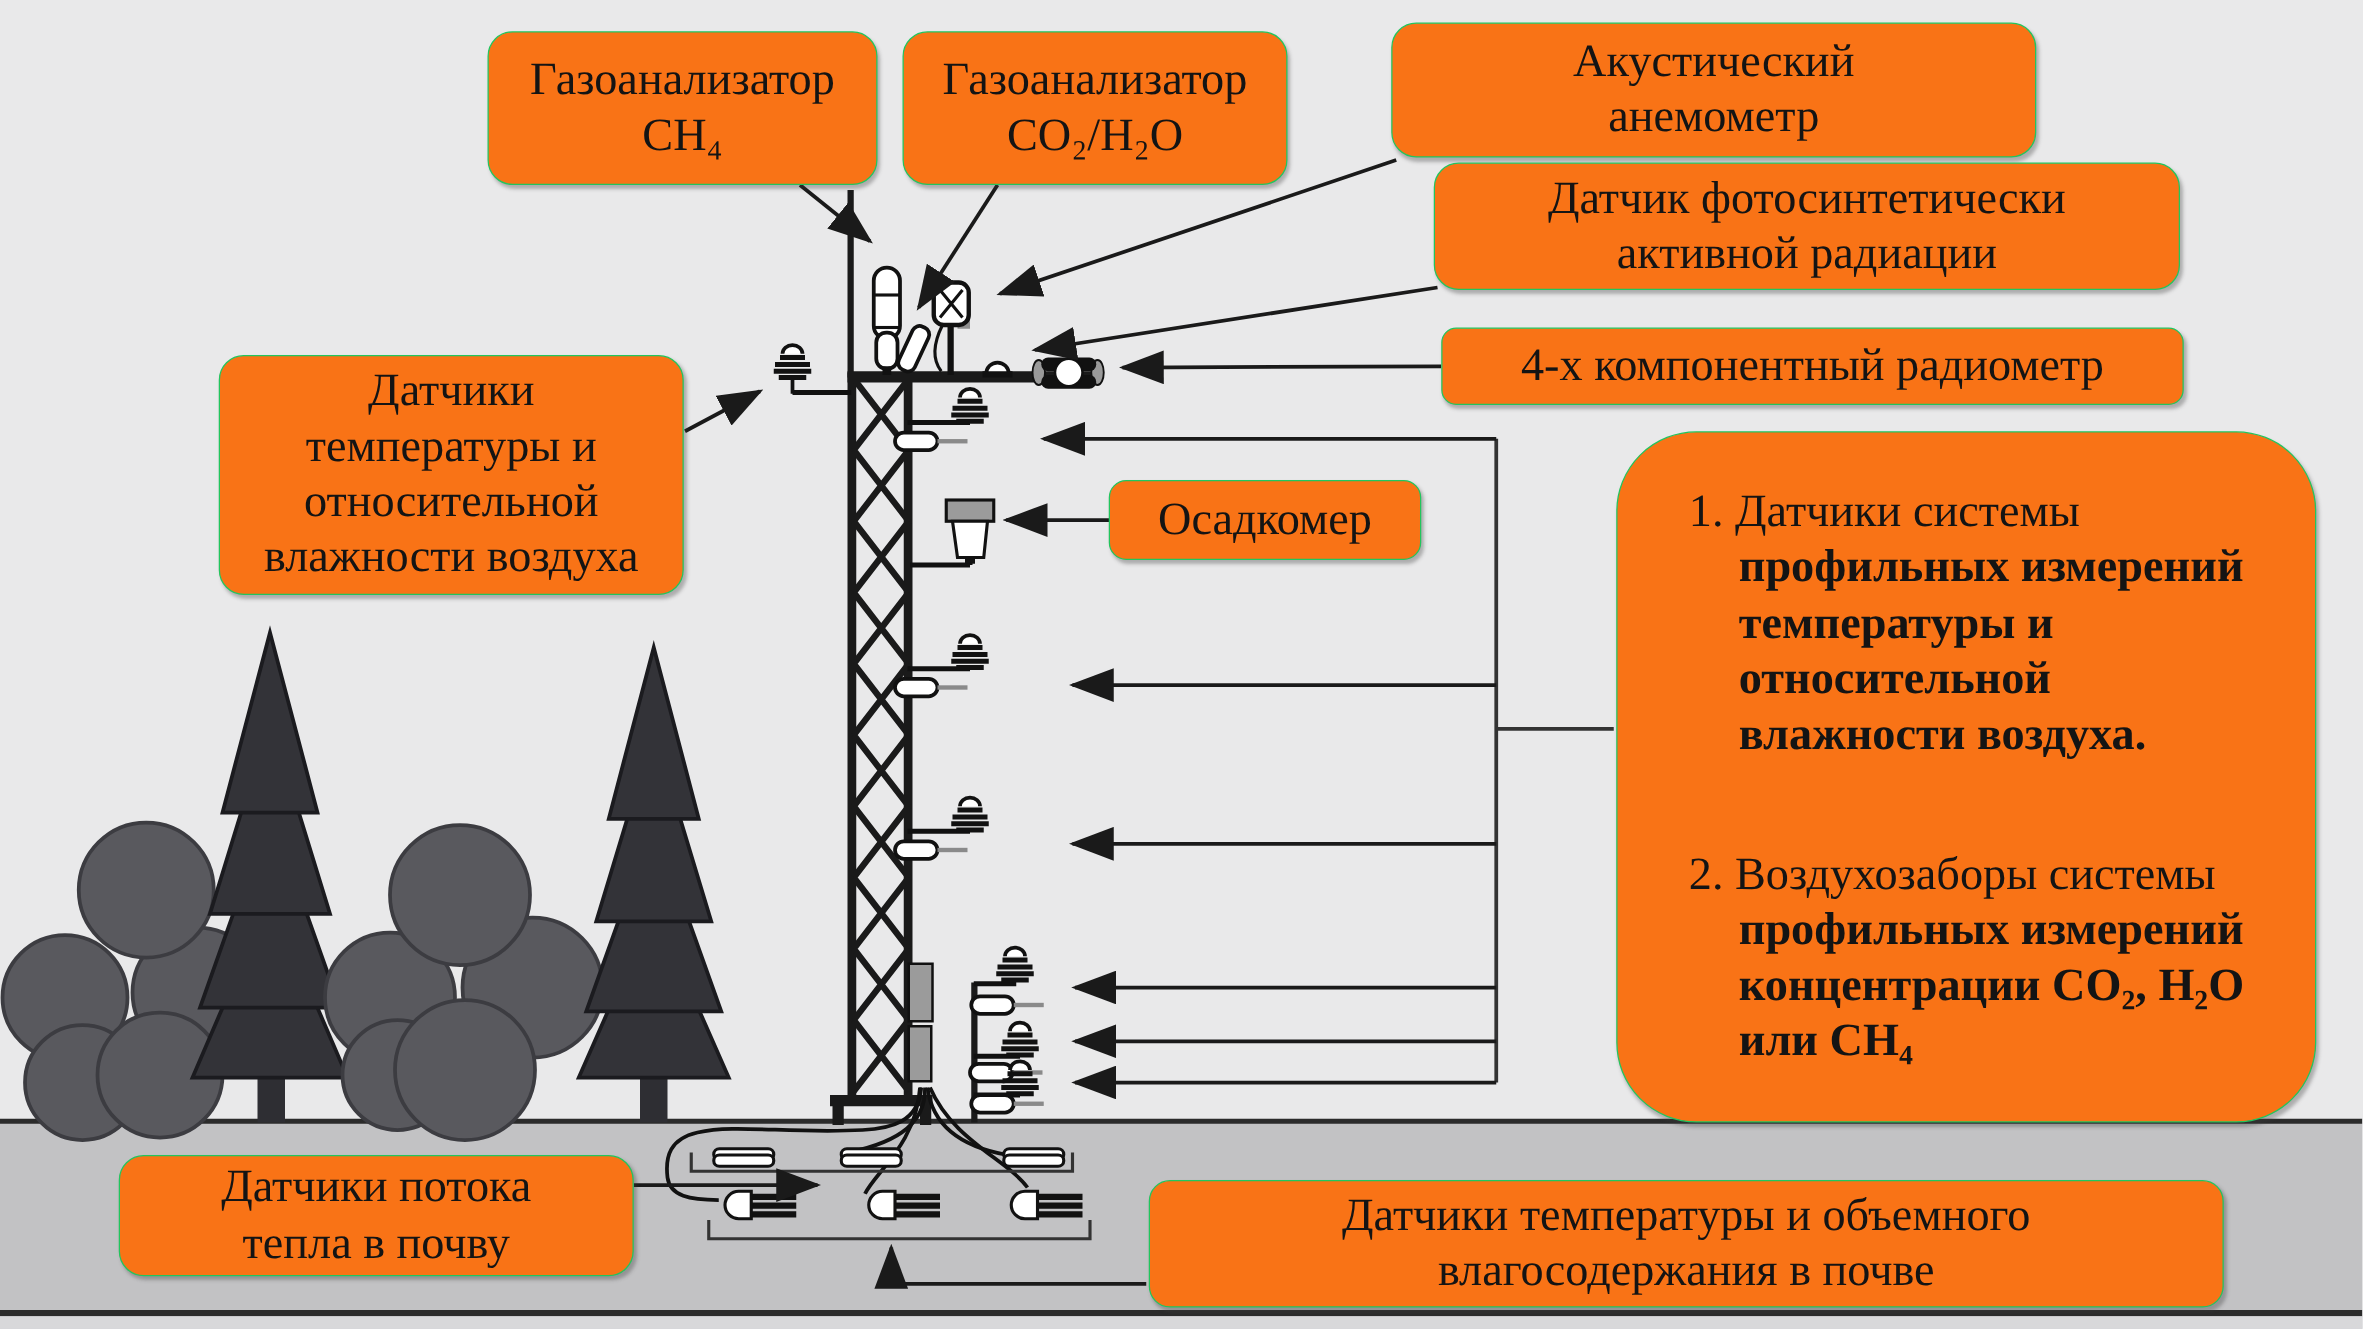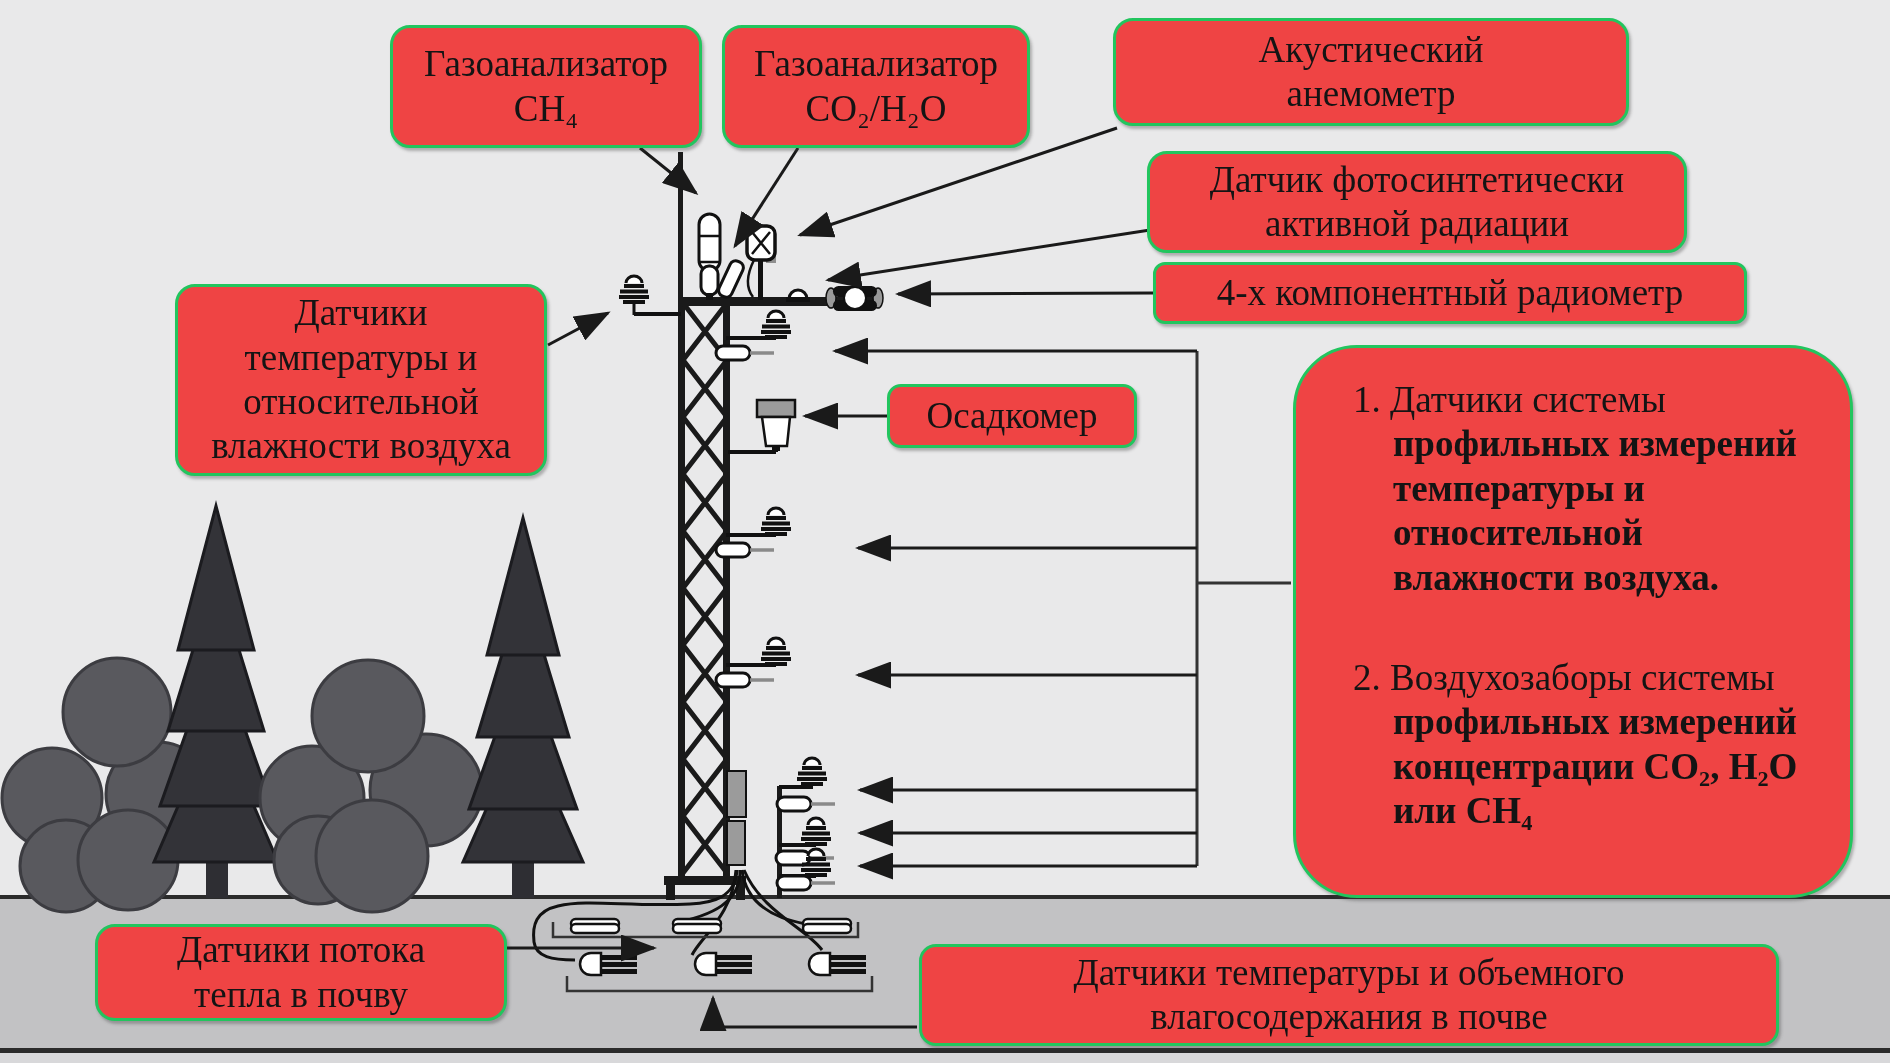--- a/index.html
+++ b/index.html
@@ -1,26 +1,26 @@
 <!DOCTYPE html>
 <html><head>
 <meta charset="utf-8">
 <style>
   html,body{margin:0;padding:0;background:#e9e9ea;}
   .stage{position:relative;width:1890px;height:1063px;background:#e9e9ea;overflow:hidden;
          font-family:"Liberation Serif","DejaVu Serif",serif;color:#141414;}
   .stage > svg{position:absolute;left:0;top:0;}
-  .box{position:absolute;box-sizing:border-box;background:#ef4444;border:3px solid #22c55e;
+  .box{position:absolute;box-sizing:border-box;background:#f97316;border:1px solid #22c55e;
        border-radius:20px;display:flex;flex-direction:column;justify-content:center;align-items:center;
        text-align:center;font-size:37px;line-height:1.2;box-shadow:2px 3px 3px rgba(60,60,60,.35);
        padding:4px 10px;}
   .ln{display:block;white-space:nowrap;}
   #b8{border-radius:64px;justify-content:flex-start;align-items:flex-start;text-align:left;
       padding:30px 18px 0 57px;}
-  .legend-item{margin:0 0 56px 0;}
+  .legend-item{margin:12px 0 56px 0;}
   .legend-item .cont{padding-left:40px;font-weight:bold;}
 </style>
 </head>
 <body>
 
 <div class="stage">
 
 <svg width="1890" height="1063" viewBox="0 0 1890 1063">
   <defs>
     <marker id="ah" markerWidth="12" markerHeight="9" refX="11" refY="4.5" orient="auto" markerUnits="strokeWidth">
@@ -234,21 +234,21 @@
 <div class="box" style="left:722px;top:25px;width:308px;height:123px;">
   <span class="ln">Газоанализатор</span>
   <span class="ln">CO₂/H₂O</span>
 </div>
 
 <div class="box" style="left:1113px;top:18px;width:516px;height:108px;">
   <span class="ln">Акустический</span>
   <span class="ln">анемометр</span>
 </div>
 
-<div class="box" style="left:1147px;top:151px;width:540px;height:102px;">
+<div class="box" style="left:1147px;top:130px;width:597px;height:102px;">
   <span class="ln">Датчик фотосинтетически</span>
   <span class="ln">активной радиации</span>
 </div>
 
 <div class="box" style="left:1153px;top:262px;width:594px;height:62px;border-radius:12px;">
   <span class="ln">4-х компонентный радиометр</span>
 </div>
 
 <div class="box" style="left:175px;top:284px;width:372px;height:192px;">
   <span class="ln">Датчики</span>

